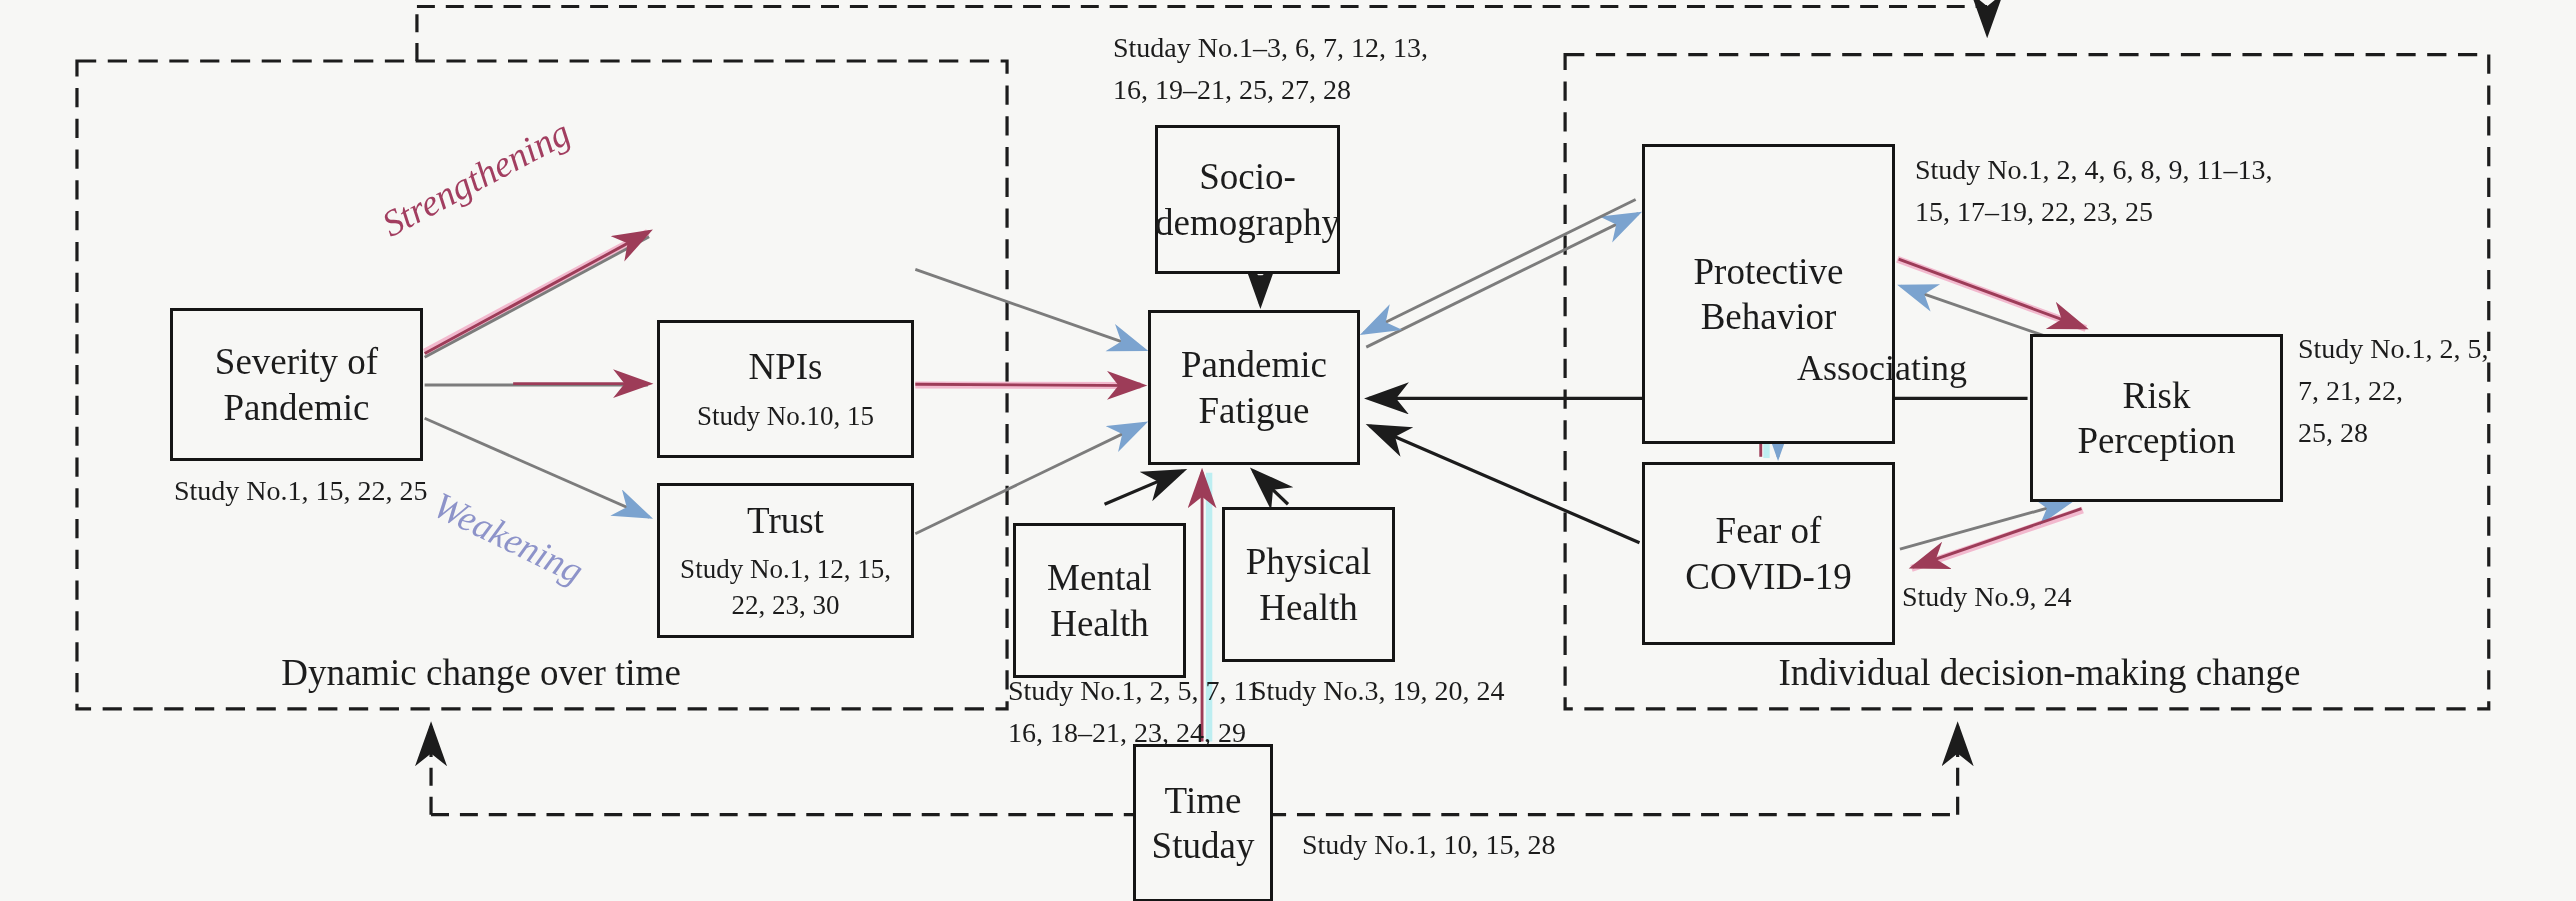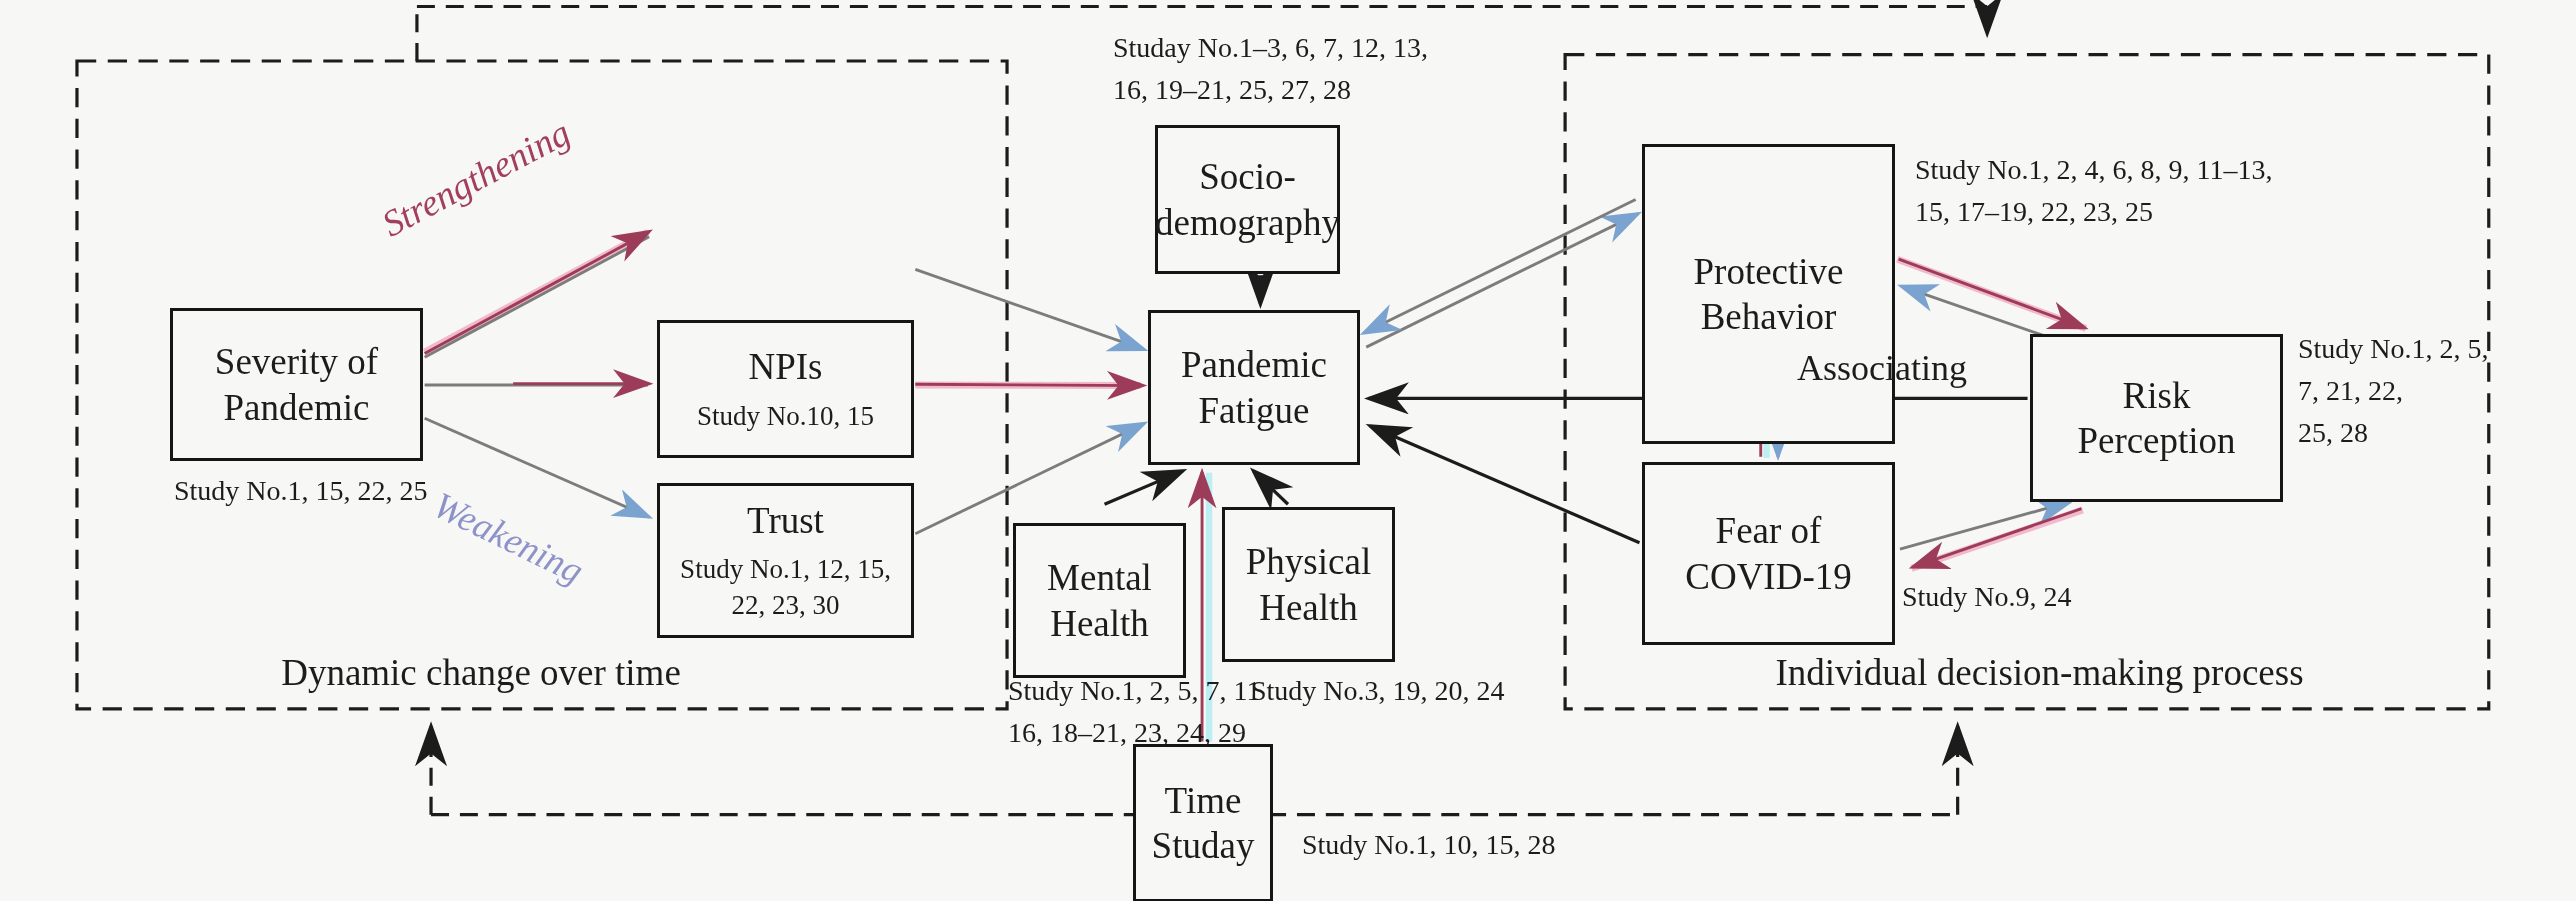--- a/index.html
+++ b/index.html
@@ -162,16 +162,16 @@
   <div class="ftext" style="left:1902px;top:576px;">Study No.9, 24</div>
 
   <div class="ftext rot-label" style="left:385px;top:199px;color:#a23e60;transform:rotate(-28deg);transform-origin:left center;">Strengthening</div>
 
   <div class="ftext rot-label" style="left:436px;top:475px;color:#8d93c9;transform:rotate(26deg);transform-origin:left center;">Weakening</div>
 
   <div class="ftext flow-label" style="left:1797px;top:341px;">Associating</div>
 
   <div class="ftext region-label" style="left:186px;top:645px;width:590px;">Dynamic change over time</div>
 
-  <div class="ftext region-label" style="left:1693px;top:645px;width:693px;">Individual decision-making process</div>
+  <div class="ftext region-label" style="left:1693px;top:645px;width:693px;">Individual decision-making change</div>
 
 </div>
 
 
 </body></html>

